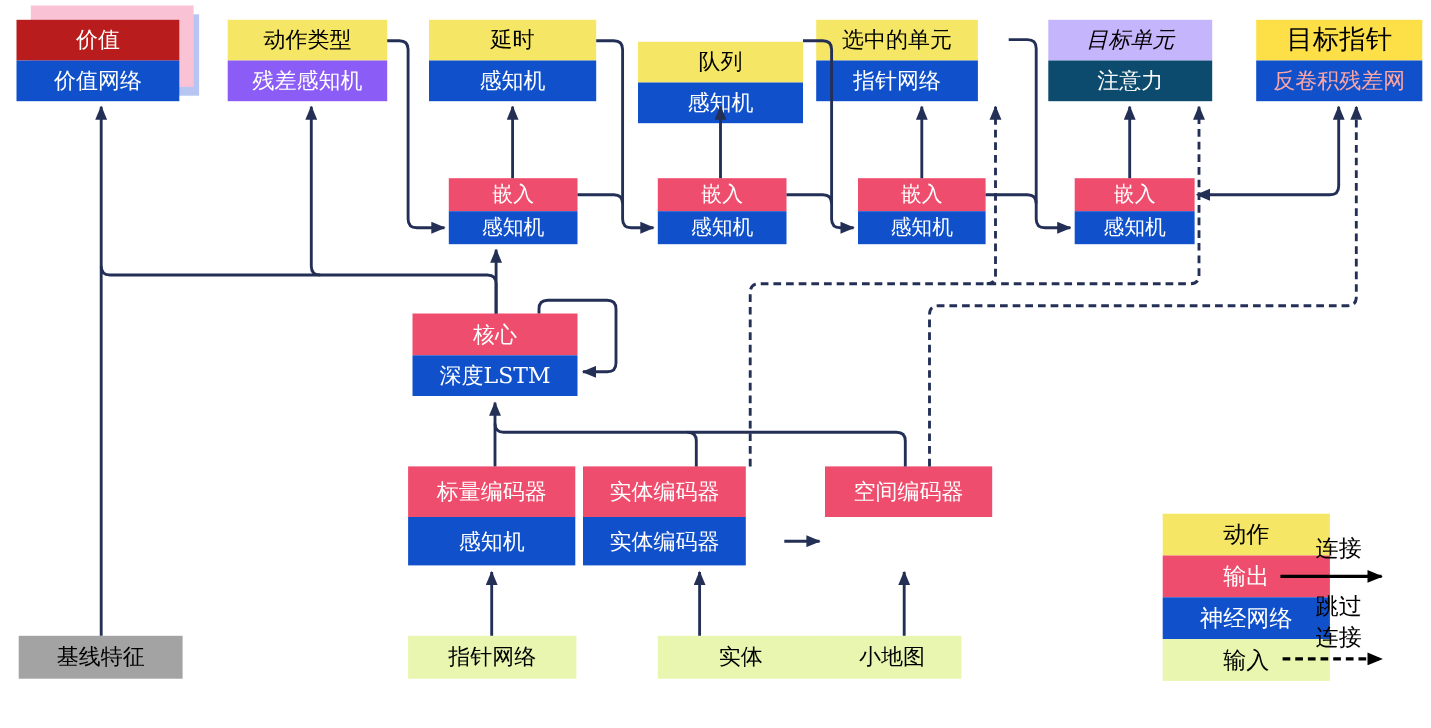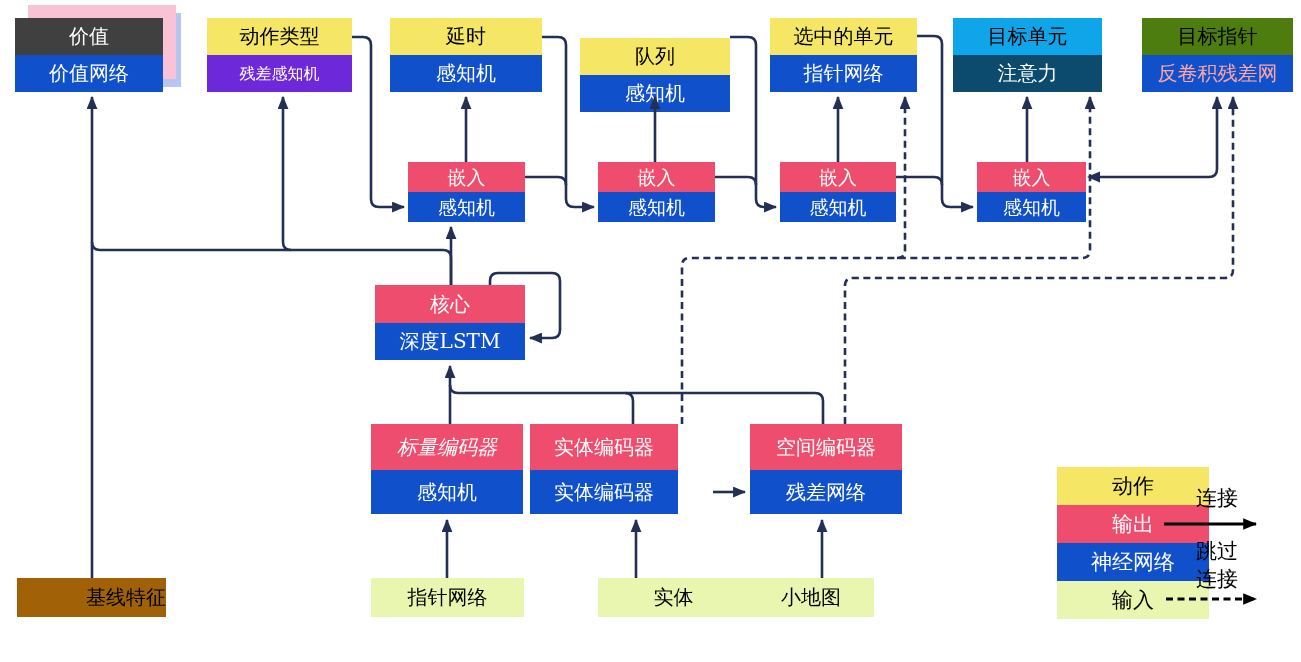--- a/index.html
+++ b/index.html
@@ -22,45 +22,45 @@
 </style>
 </head>
 <body>
 
 <div id="canvas">
 
   <div id="nodes-layer">
       <div class="shadow" style="left: 33px; top: 13px; width: 148px; height: 74px; background: rgb(183, 197, 243); z-index: 1; position: absolute;"></div>
       <div class="shadow" style="left: 28px; top: 5px; width: 148px; height: 74px; background: rgb(249, 195, 213); z-index: 2; position: absolute;"></div>
       <div class="node nodebox" style="left: 15px; top: 18px; width: 148px; height: 74px;">
-        <div class="row" style="top: 0px; height: 37px; line-height: 37px; background: #404040; color: rgb(255, 255, 255); font-size: 20px;">价值</div>
+        <div class="row" style="top: 0px; height: 37px; line-height: 37px; background: #b91c1c; color: rgb(255, 255, 255); font-size: 20px;">价值</div>
         <div class="row" style="top: 37px; height: 37px; line-height: 37px; background: rgb(16, 81, 203); color: rgb(255, 255, 255); font-size: 20px;">价值网络</div>
       </div>
       <div class="node nodebox" style="left: 207px; top: 18px; width: 145px; height: 74px;">
         <div class="row" style="top: 0px; height: 37px; line-height: 37px; background: rgb(245, 231, 101); color: rgb(0, 0, 0); font-size: 20px;">动作类型</div>
-        <div class="row" style="top: 37px; height: 37px; line-height: 37px; background: #6d28d9; color: rgb(255, 255, 255); font-size: 16px;">残差感知机</div>
+        <div class="row" style="top: 37px; height: 37px; line-height: 37px; background: #8b5cf6; color: rgb(255, 255, 255); font-size: 20px;">残差感知机</div>
       </div>
       <div class="node nodebox" style="left: 390px; top: 18px; width: 152px; height: 74px;">
         <div class="row" style="top: 0px; height: 37px; line-height: 37px; background: rgb(245, 231, 101); color: rgb(0, 0, 0); font-size: 20px;">延时</div>
         <div class="row" style="top: 37px; height: 37px; line-height: 37px; background: rgb(16, 81, 203); color: rgb(255, 255, 255); font-size: 20px;">感知机</div>
       </div>
       <div class="node nodebox" style="left: 580px; top: 18px; width: 150px; height: 96px; margin-top: 20px;">
         <div class="row" style="top: 0px; height: 37px; line-height: 37px; background: rgb(245, 231, 101); color: rgb(0, 0, 0); font-size: 20px;">队列</div>
         <div class="row" style="top: 37px; height: 37px; line-height: 37px; background: rgb(16, 81, 203); color: rgb(255, 255, 255); font-size: 20px;">感知机</div>
       </div>
-      <div class="node nodebox" style="left: 770px; top: 18px; width: 147px; height: 69px;">
+      <div class="node nodebox" style="left: 742px; top: 18px; width: 147px; height: 69px;">
         <div class="row" style="top: 0px; height: 37px; line-height: 37px; background: rgb(245, 231, 101); color: rgb(0, 0, 0); font-size: 20px;">选中的单元</div>
         <div class="row" style="top: 37px; height: 37px; line-height: 37px; background: rgb(16, 81, 203); color: rgb(255, 255, 255); font-size: 20px;">指针网络</div>
       </div>
       <div class="node nodebox" style="left: 953px; top: 18px; width: 149px; height: 74px;">
-        <div class="row" style="top: 0px; height: 37px; line-height: 37px; background: #0ea5e9; color: rgb(0, 0, 0); font-size: 20px;">目标单元</div>
+        <div class="row" style="top: 0px; height: 37px; line-height: 37px; background: #c4b5fd; color: rgb(0, 0, 0); font-size: 20px; font-style: italic;">目标单元</div>
         <div class="row" style="top: 37px; height: 37px; line-height: 37px; background: #0c4a6e; color: rgb(255, 255, 255); font-size: 20px;">注意力</div>
       </div>
       <div class="node nodebox" style="left: 1142px; top: 18px; width: 151px; height: 74px;">
-        <div class="row" style="top: 0px; height: 37px; line-height: 37px; background: #4d7c0f; color: rgb(0, 0, 0); font-size: 20px;">目标指针</div>
+        <div class="row" style="top: 0px; height: 37px; line-height: 37px; background: #fde047; color: rgb(0, 0, 0); font-size: 24px;">目标指针</div>
         <div class="row" style="top: 37px; height: 37px; line-height: 37px; background: rgb(16, 81, 203); color: #fca5a5; font-size: 20px;">反卷积残差网</div>
       </div>
       <div class="node nodebox" style="left: 408px; top: 162px; width: 117px; height: 60px;">
         <div class="row" style="top: 0px; height: 30px; line-height: 30px; background: rgb(239, 77, 109); color: rgb(255, 255, 255); font-size: 19px;">嵌入</div>
         <div class="row" style="top: 30px; height: 30px; line-height: 30px; background: rgb(16, 81, 203); color: rgb(255, 255, 255); font-size: 19px;">感知机</div>
       </div>
       <div class="node nodebox" style="left: 598px; top: 162px; width: 117px; height: 60px;">
         <div class="row" style="top: 0px; height: 30px; line-height: 30px; background: rgb(239, 77, 109); color: rgb(255, 255, 255); font-size: 19px;">嵌入</div>
         <div class="row" style="top: 30px; height: 30px; line-height: 30px; background: rgb(16, 81, 203); color: rgb(255, 255, 255); font-size: 19px;">感知机</div>
       </div>
@@ -70,33 +70,32 @@
       </div>
       <div class="node nodebox" style="left: 977px; top: 162px; width: 109px; height: 60px;">
         <div class="row" style="top: 0px; height: 30px; line-height: 30px; background: rgb(239, 77, 109); color: rgb(255, 255, 255); font-size: 19px;">嵌入</div>
         <div class="row" style="top: 30px; height: 30px; line-height: 30px; background: rgb(16, 81, 203); color: rgb(255, 255, 255); font-size: 19px;">感知机</div>
       </div>
       <div class="node nodebox" style="left: 375px; top: 285px; width: 150px; height: 75px;">
         <div class="row" style="top: 0px; height: 38px; line-height: 38px; background: rgb(239, 77, 109); color: rgb(255, 255, 255); font-size: 20px;">核心</div>
         <div class="row" style="top: 38px; height: 37px; line-height: 37px; background: rgb(16, 81, 203); color: rgb(255, 255, 255); font-size: 20px;">深度LSTM</div>
       </div>
       <div class="node nodebox" style="left: 371px; top: 424px; width: 152px; height: 90px;">
-        <div class="row" style="top: 0px; height: 46px; line-height: 46px; background: rgb(239, 77, 109); color: rgb(255, 255, 255); font-size: 20px; font-style: italic;">标量编码器</div>
+        <div class="row" style="top: 0px; height: 46px; line-height: 46px; background: rgb(239, 77, 109); color: rgb(255, 255, 255); font-size: 20px;">标量编码器</div>
         <div class="row" style="top: 46px; height: 44px; line-height: 44px; background: rgb(16, 81, 203); color: rgb(255, 255, 255); font-size: 20px;">感知机</div>
       </div>
       <div class="node nodebox" style="left: 530px; top: 424px; width: 148px; height: 90px;">
         <div class="row" style="top: 0px; height: 46px; line-height: 46px; background: rgb(239, 77, 109); color: rgb(255, 255, 255); font-size: 20px;">实体编码器</div>
         <div class="row" style="top: 46px; height: 44px; line-height: 44px; background: rgb(16, 81, 203); color: rgb(255, 255, 255); font-size: 20px;">实体编码器</div>
       </div>
       <div class="node nodebox" style="left: 750px; top: 424px; width: 152px; height: 90px;">
         <div class="row" style="top: 0px; height: 46px; line-height: 46px; background: rgb(239, 77, 109); color: rgb(255, 255, 255); font-size: 20px;">空间编码器</div>
-        <div class="row" style="top: 46px; height: 44px; line-height: 44px; background: rgb(16, 81, 203); color: rgb(255, 255, 255); font-size: 20px;">残差网络</div>
       </div>
       <div class="node nodebox" style="left: 17px; top: 578px; width: 149px; height: 39px;">
-        <div class="row" style="top: 0px; height: 39px; line-height: 39px; background: #a16207; color: rgb(0, 0, 0); font-size: 20px; text-align: right;">基线特征</div>
+        <div class="row" style="top: 0px; height: 39px; line-height: 39px; background: #a3a3a3; color: rgb(0, 0, 0); font-size: 20px;">基线特征</div>
       </div>
       <div class="node nodebox" style="left: 371px; top: 578px; width: 153px; height: 39px;">
         <div class="row" style="top: 0px; height: 39px; line-height: 39px; background: rgb(233, 246, 176); color: rgb(0, 0, 0); font-size: 20px;">指针网络</div>
       </div>
       <div class="node nodebox" style="left: 562px; top: 578px; width: 151px; height: 39px;">
         <div class="row" style="top: 0px; height: 39px; line-height: 39px; background: rgb(233, 246, 176); color: rgb(0, 0, 0); font-size: 20px; margin-left: 36px;">实体</div>
       </div>
       <div class="node nodebox" style="left: 748px; top: 578px; width: 126px; height: 39px;">
         <div class="row" style="top: 0px; height: 39px; line-height: 39px; background: rgb(233, 246, 176); color: rgb(0, 0, 0); font-size: 20px;">小地图</div>
       </div>

